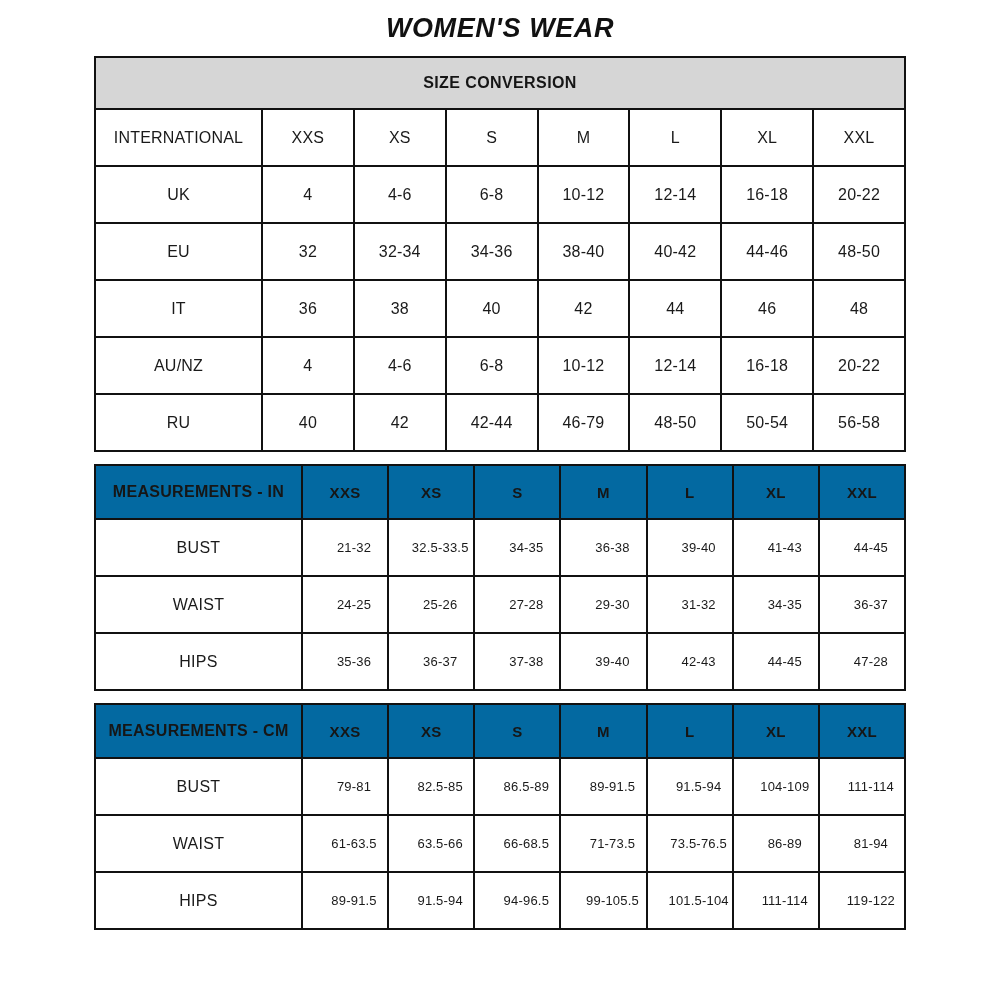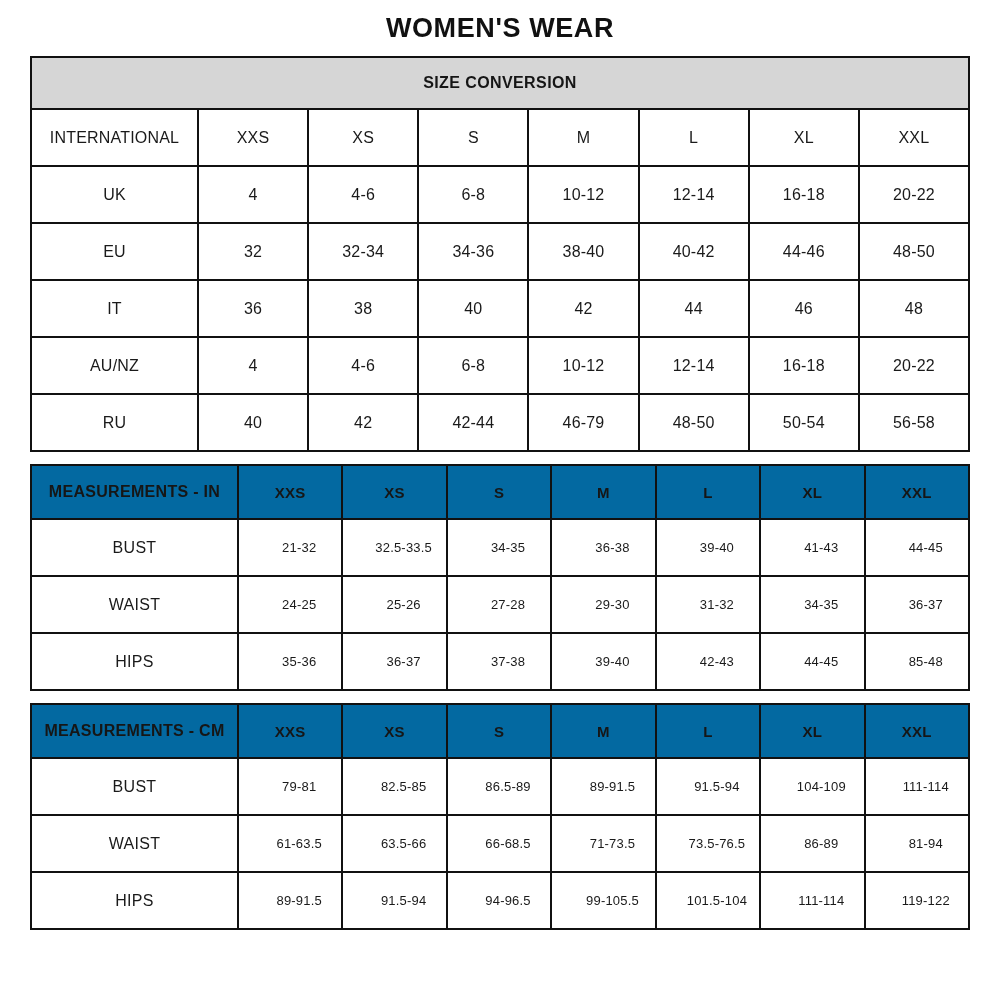--- a/index.html
+++ b/index.html
@@ -3,25 +3,25 @@
 <meta charset="utf-8">
 <style>
   html,body{margin:0;padding:0;}
   body{
     width:1000px;height:1000px;background:#ffffff;
     font-family:"Liberation Sans", sans-serif;color:#1a1a1a;
     overflow:hidden;
   }
   .title{
     margin:0;padding:13px 0 0;text-align:center;
-    font-size:27px;font-weight:700;letter-spacing:0.6px;color:#111;
+    font-size:27px;font-weight:700;letter-spacing:0.6px;color:#111;font-style:italic;
   }
   table.tbl{
     border-collapse:collapse;table-layout:fixed;
-    width:940px;margin:12px auto 0;
+    width:812px;margin:12px auto 0;
   }
   table.tbl td, table.tbl th{
     border:2px solid #111111;text-align:center;vertical-align:middle;
     padding:0 2px;overflow:hidden;
   }
   
   th.sect{
     background:#d6d6d6;font-size:16px;font-weight:700;
     letter-spacing:0.4px;height:50px;color:#161616;
   }
@@ -168,21 +168,21 @@
       <td class="val">36-37</td>
     </tr>
     <tr>
       <td class="rowlabel">HIPS</td>
       <td class="val">35-36</td>
       <td class="val">36-37</td>
       <td class="val">37-38</td>
       <td class="val">39-40</td>
       <td class="val">42-43</td>
       <td class="val">44-45</td>
-      <td class="val">85-48</td>
+      <td class="val">47-28</td>
     </tr>
   </tbody>
 </table>
 
 <table class="tbl meas gap10">
   <colgroup>
     <col style="width:207px">
       <col>
       <col>
       <col>

